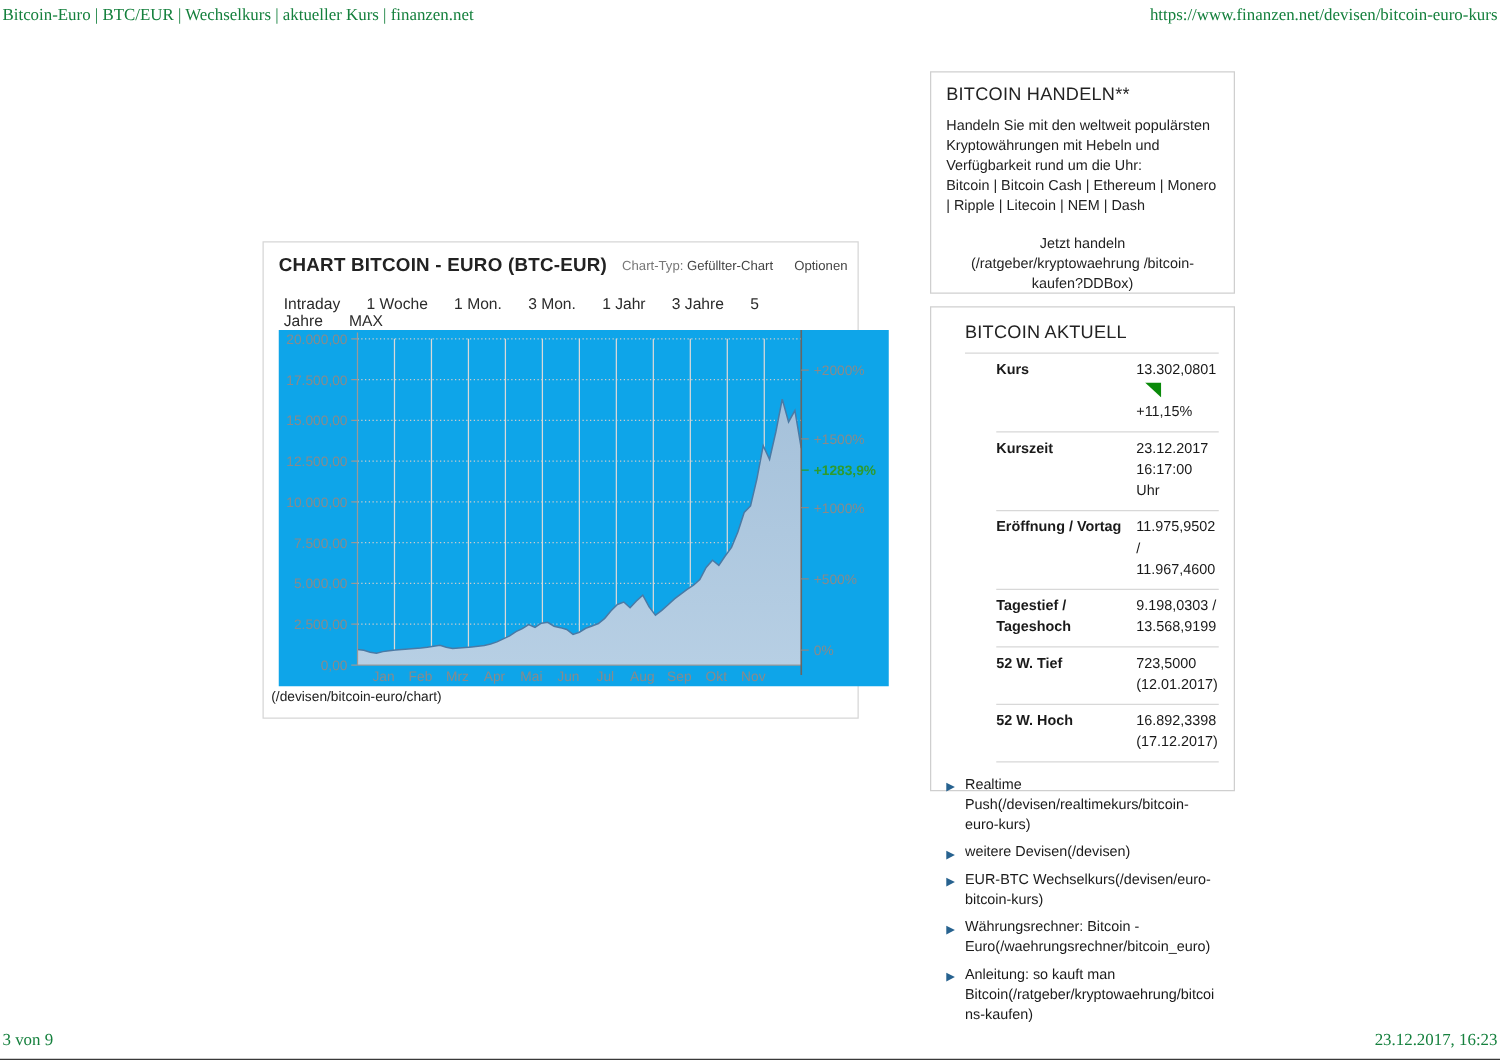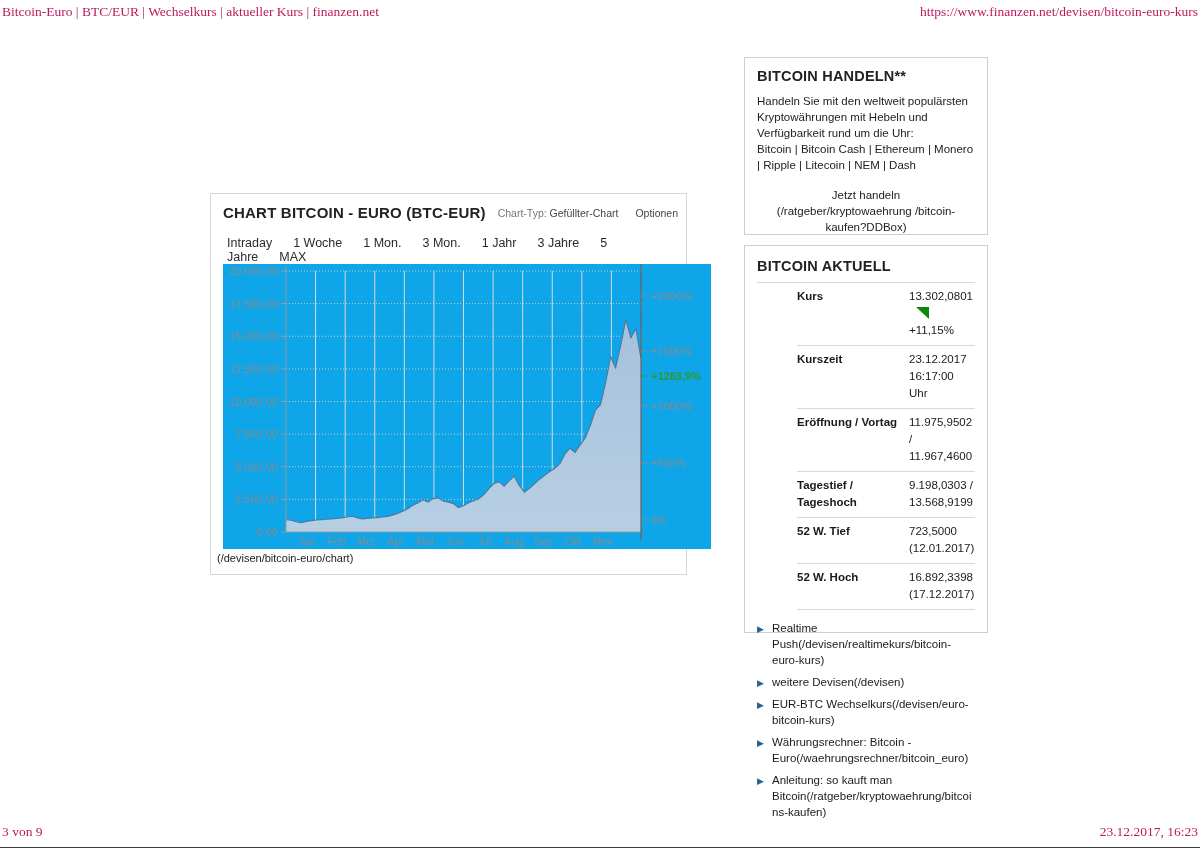--- a/index.html
+++ b/index.html
@@ -1,18 +1,18 @@
 <!DOCTYPE html>
 <html><head>
 <meta charset="utf-8">
 <style>
   * { margin:0; padding:0; box-sizing:border-box; }
   html,body { width:1200px; height:848px; background:#ffffff; position:relative;
               font-family:"Liberation Sans","DejaVu Sans",sans-serif; color:#1a1a1a; }
-  .serif { font-family:"Liberation Serif","DejaVu Serif",serif; font-size:13.5px; color:#be185d; }
+  .serif { font-family:"Liberation Serif","DejaVu Serif",serif; font-size:13.5px; color:#15803d; }
 
   
   #hdr-title { position:absolute; left:2px; top:4px; }
   #hdr-url   { position:absolute; right:2px; top:4px; }
   #ftr-page  { position:absolute; left:2px; bottom:8px; }
   #ftr-date  { position:absolute; right:2px; bottom:8px; }
   #bottom-rule { position:absolute; left:0; bottom:0; width:1200px; height:1px; background:#3a3a3a; }
 
   
   #chart-panel { position:absolute; left:210px; top:193px; width:477px; height:382px;
@@ -24,27 +24,27 @@
   #chart-type-wrap .opt { margin-left:14px; }
   #chart-tabs { position:absolute; left:16px; top:42px; height:18px; font-size:12.5px; color:#2b2b2b; }
   #chart-tabs span { margin-right:21px; cursor:pointer; }
   #chart-box { position:absolute; left:12px; top:70px; width:488px; height:285px; background:#0ea5e9; }
   #chart-caption { position:absolute; left:6px; top:358px; font-size:11px; color:#222; }
 
   
   .side-box { position:absolute; left:744px; width:244px; border:1px solid #cfcfcf; background:#fff; }
   #trade-box { top:57px;  height:178px; padding:10px 12px; }
   #quote-box { top:245px; height:388px; padding:8px 12px; }
-  .box-title { font-size:14.5px; font-weight:bold; color:#222; letter-spacing:.2px; }
+  .box-title { font-size:14.5px; font-weight:normal; color:#222; letter-spacing:.2px; }
   #trade-box .box-title { margin-bottom:9px; }
   #trade-box p { font-size:11.5px; line-height:16px; color:#222; }
   #trade-cta { margin-top:14px; text-align:center; font-size:11.5px; line-height:16px; color:#222;
                padding:0 6px; cursor:pointer; }
 
-  #quote-title { padding:4px 0 8px 0; border-bottom:1px solid #d8d8d8; }
+  #quote-title { padding:4px 0 8px 0; border-bottom:1px solid #d8d8d8;margin-left:15px; }
   .qrow { display:flex; border-bottom:1px solid #d8d8d8; padding:5px 0 6px 0; font-size:11.5px;margin-left:40px; }
   .qrow .qlabel { font-weight:bold; width:112px; line-height:17px; color:#1a1a1a; }
   .qrow .qvalue { flex:1; text-align:left; line-height:17px; color:#1a1a1a; }
   .trend-ico { display:inline-block; vertical-align:-2px; margin:0 4px 0 7px; }
 
   #quote-links { padding-top:7px; }
   .qlink { position:relative; padding:3px 0 3px 15px; font-size:11.5px; line-height:16px;
            overflow-wrap:anywhere; cursor:pointer; }
   .qlink .bullet { position:absolute; left:0; top:4px; font-size:9px; color:#27628f; }
 

